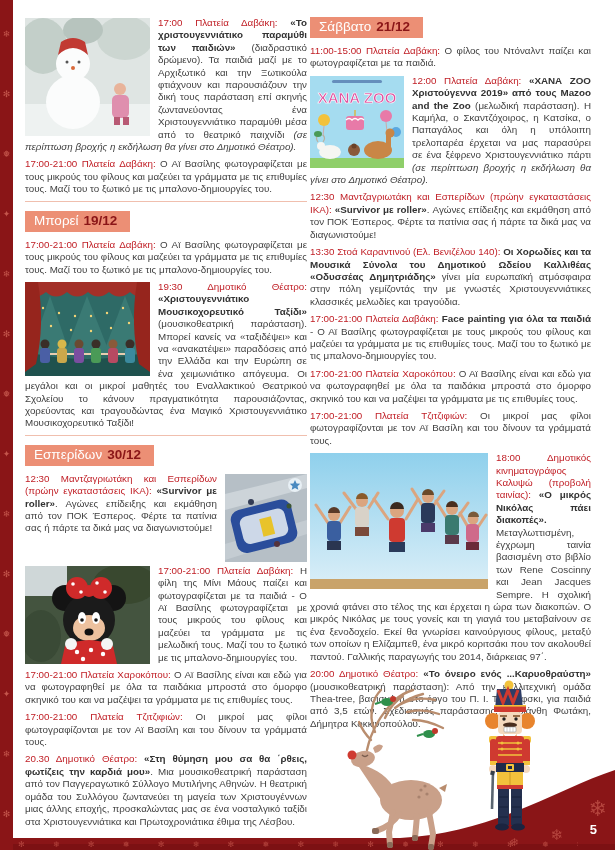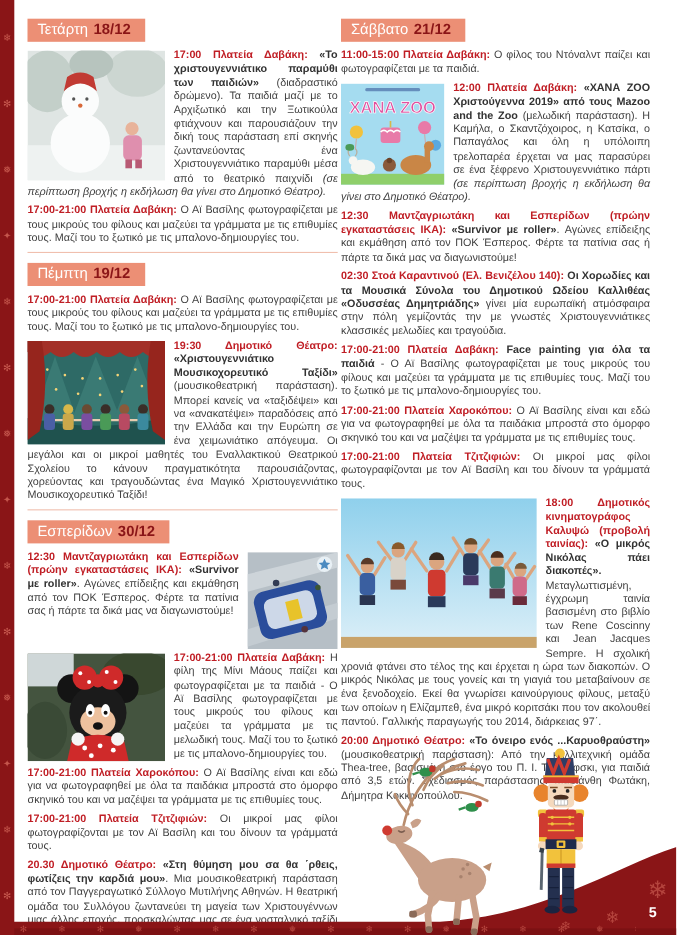--- a/index.html
+++ b/index.html
@@ -7,21 +7,21 @@
   body{position:relative;background:#fff;overflow:hidden;font-family:"Liberation Sans",sans-serif}
   .strip{position:absolute;left:0;top:0;bottom:0;width:13px;background:#8a1517;z-index:3}
   .strip-pattern{display:block;white-space:pre;line-height:60px;font-size:9px;color:#c4564c;text-align:center;margin-top:4px}
   .col{position:absolute;top:17px;z-index:1}
   .col-left{left:25px;width:282px}
   .col-right{left:310px;width:281px}
   .daybar{display:inline-block;background:#ec8f75;padding:2px 13px 3px 9px;margin-bottom:7px;font-size:13.5px;line-height:16px}
   .daybar .day{color:#fff}
   .daybar .date{color:#8a1517;font-weight:bold;margin-left:5px}
   .ev{clear:both;font-size:9.8px;line-height:12.4px;color:#3f3f3f;text-align:justify;margin-bottom:5px}
-  .lead{color:#c01e25;font-weight:bold}
+  .lead{color:#c01e25;font-weight:normal}
   .bt{color:#333;font-weight:bold}
   .it{}
   .fig{display:block;line-height:0}
   .fig-l{float:left;margin:1px 8px 3px 0}
   .fig-r{float:right;margin:1px 0 3px 8px}
   hr.div{border:none;border-top:1px solid #f0bfae;margin:3px 0 9px}
   .bottom-art{position:absolute;left:0;bottom:0;width:615px;height:92px;z-index:1}
   .band-pattern{position:absolute;left:18px;bottom:0;width:560px;color:#b5453e;font-size:8px;line-height:11px;letter-spacing:13px;white-space:nowrap;overflow:hidden;z-index:2}
   .wf{position:absolute;color:#b5453e;z-index:2;line-height:1}
   .wf1{right:8px;bottom:30px;font-size:22px}
@@ -47,23 +47,20 @@
 ✻
 ❅
 ✦
 ❄
 ✻</span>
 </div>
 
 <div class="col col-left">
 
   <section>
-    <div class="daybar">
-      <span class="day">Τετάρτη</span><span class="date">18/12</span>
-    </div>
     <p class="ev">
       <span class="fig fig-l">
         <svg width="125" height="118" viewBox="0 0 125 118" xmlns="http://www.w3.org/2000/svg">
           <rect width="125" height="118" fill="#dfe5e3"></rect>
           <ellipse cx="18" cy="28" rx="24" ry="28" fill="#c3cfc9"></ellipse>
           <ellipse cx="100" cy="20" rx="28" ry="22" fill="#ccd6d1"></ellipse>
           <ellipse cx="58" cy="12" rx="20" ry="14" fill="#b7c4be"></ellipse>
           <rect y="86" width="125" height="32" fill="#eef2f1"></rect>
           <circle cx="48" cy="84" r="27" fill="#fbfcfc"></circle>
           <circle cx="48" cy="46" r="17" fill="#fbfcfc"></circle>
@@ -81,21 +78,21 @@
     </p>
     <p class="ev">
       <span class="lead">17:00-21:00 Πλατεία Δαβάκη:</span><span> Ο Αϊ Βασίλης φωτογραφίζεται με τους μικρούς του φίλους και μαζεύει τα γράμματα με τις επιθυμίες τους. Μαζί του το ξωτικό με τις μπαλονο-δημιουργίες του.</span>
     </p>
   </section>
 
   <hr class="div">
 
   <section>
     <div class="daybar">
-      <span class="day">Πέμπτη</span><span class="date">19/12</span>
+      <span class="day">Μπορεί</span><span class="date">19/12</span>
     </div>
     <p class="ev">
       <span class="lead">17:00-21:00 Πλατεία Δαβάκη:</span><span> Ο Αϊ Βασίλης φωτογραφίζεται με τους μικρούς του φίλους και μαζεύει τα γράμματα με τις επιθυμίες τους. Μαζί του το ξωτικό με τις μπαλονο-δημιουργίες του.</span>
     </p>
     <p class="ev">
       <span class="fig fig-l">
         <svg width="125" height="94" viewBox="0 0 125 94" xmlns="http://www.w3.org/2000/svg">
           <rect width="125" height="94" fill="#2e6a66"></rect>
           <polygon points="25,14 45,72 5,72" fill="#3a7a74"></polygon>
           <polygon points="62,14 85,72 40,72" fill="#3a7a74"></polygon>
@@ -254,21 +251,21 @@
             <circle cx="44" cy="70" r="2.5" fill="#6a4228"></circle>
           <ellipse cx="8" cy="58" rx="4" ry="3" fill="#4a9a57"></ellipse>
         </svg>
       </span>
       <span class="lead">12:00 Πλατεία Δαβάκη:</span><b class="bt"> «ΧΑΝΑ ΖΟΟ Χριστούγεννα 2019» από τους Mazoo and the Zoo</b><span> (μελωδική παράσταση). Η Καμήλα, ο Σκαντζόχοιρος, η Κατσίκα, ο Παπαγάλος και όλη η υπόλοιπη τρελοπαρέα έρχεται να μας παρασύρει σε ένα ξέφρενο Χριστουγεννιάτικο πάρτι </span><i class="it">(σε περίπτωση βροχής η εκδήλωση θα γίνει στο Δημοτικό Θέατρο).</i>
     </p>
     <p class="ev">
       <span class="lead">12:30 Μαντζαγριωτάκη και Εσπερίδων (πρώην εγκαταστάσεις ΙΚΑ):</span><b class="bt"> «Survivor με roller»</b><span>. Αγώνες επίδειξης και εκμάθηση από τον ΠΟΚ Έσπερος. Φέρτε τα πατίνια σας ή πάρτε τα δικά μας να διαγωνιστούμε!</span>
     </p>
     <p class="ev">
-      <span class="lead">02:30 Στοά Καραντινού (Ελ. Βενιζέλου 140):</span><b class="bt"> Οι Χορωδίες και τα Μουσικά Σύνολα του Δημοτικού Ωδείου Καλλιθέας «Οδυσσέας Δημητριάδης»</b><span> γίνει μία ευρωπαϊκή ατμόσφαιρα στην πόλη γεμίζοντάς την με γνωστές Χριστουγεννιάτικες κλασσικές μελωδίες και τραγούδια.</span>
+      <span class="lead">13:30 Στοά Καραντινού (Ελ. Βενιζέλου 140):</span><b class="bt"> Οι Χορωδίες και τα Μουσικά Σύνολα του Δημοτικού Ωδείου Καλλιθέας «Οδυσσέας Δημητριάδης»</b><span> γίνει μία ευρωπαϊκή ατμόσφαιρα στην πόλη γεμίζοντάς την με γνωστές Χριστουγεννιάτικες κλασσικές μελωδίες και τραγούδια.</span>
     </p>
     <p class="ev">
       <span class="lead">17:00-21:00 Πλατεία Δαβάκη:</span><b class="bt"> Face painting για όλα τα παιδιά</b><span> - Ο Αϊ Βασίλης φωτογραφίζεται με τους μικρούς του φίλους και μαζεύει τα γράμματα με τις επιθυμίες τους. Μαζί του το ξωτικό με τις μπαλονο-δημιουργίες του.</span>
     </p>
     <p class="ev">
       <span class="lead">17:00-21:00 Πλατεία Χαροκόπου:</span><span> Ο Αϊ Βασίλης είναι και εδώ για να φωτογραφηθεί με όλα τα παιδάκια μπροστά στο όμορφο σκηνικό του και να μαζέψει τα γράμματα με τις επιθυμίες τους.</span>
     </p>
     <p class="ev">
       <span class="lead">17:00-21:00 Πλατεία Τζιτζιφιών:</span><span> Οι μικροί μας φίλοι φωτογραφίζονται με τον Αϊ Βασίλη και του δίνουν τα γράμματά τους.</span>
     </p>

